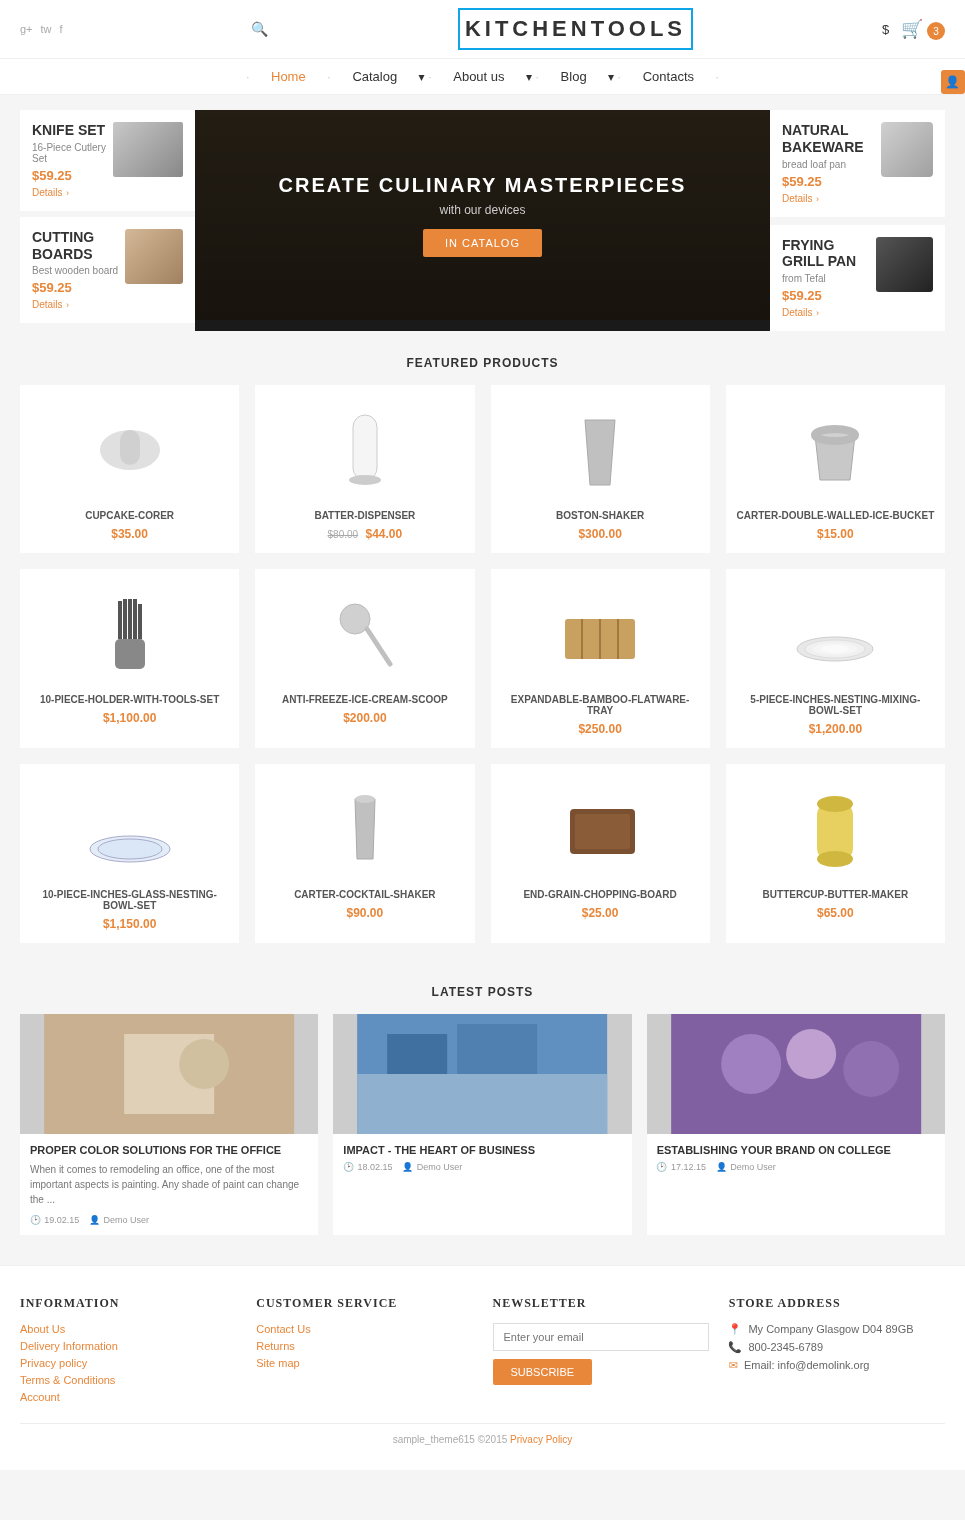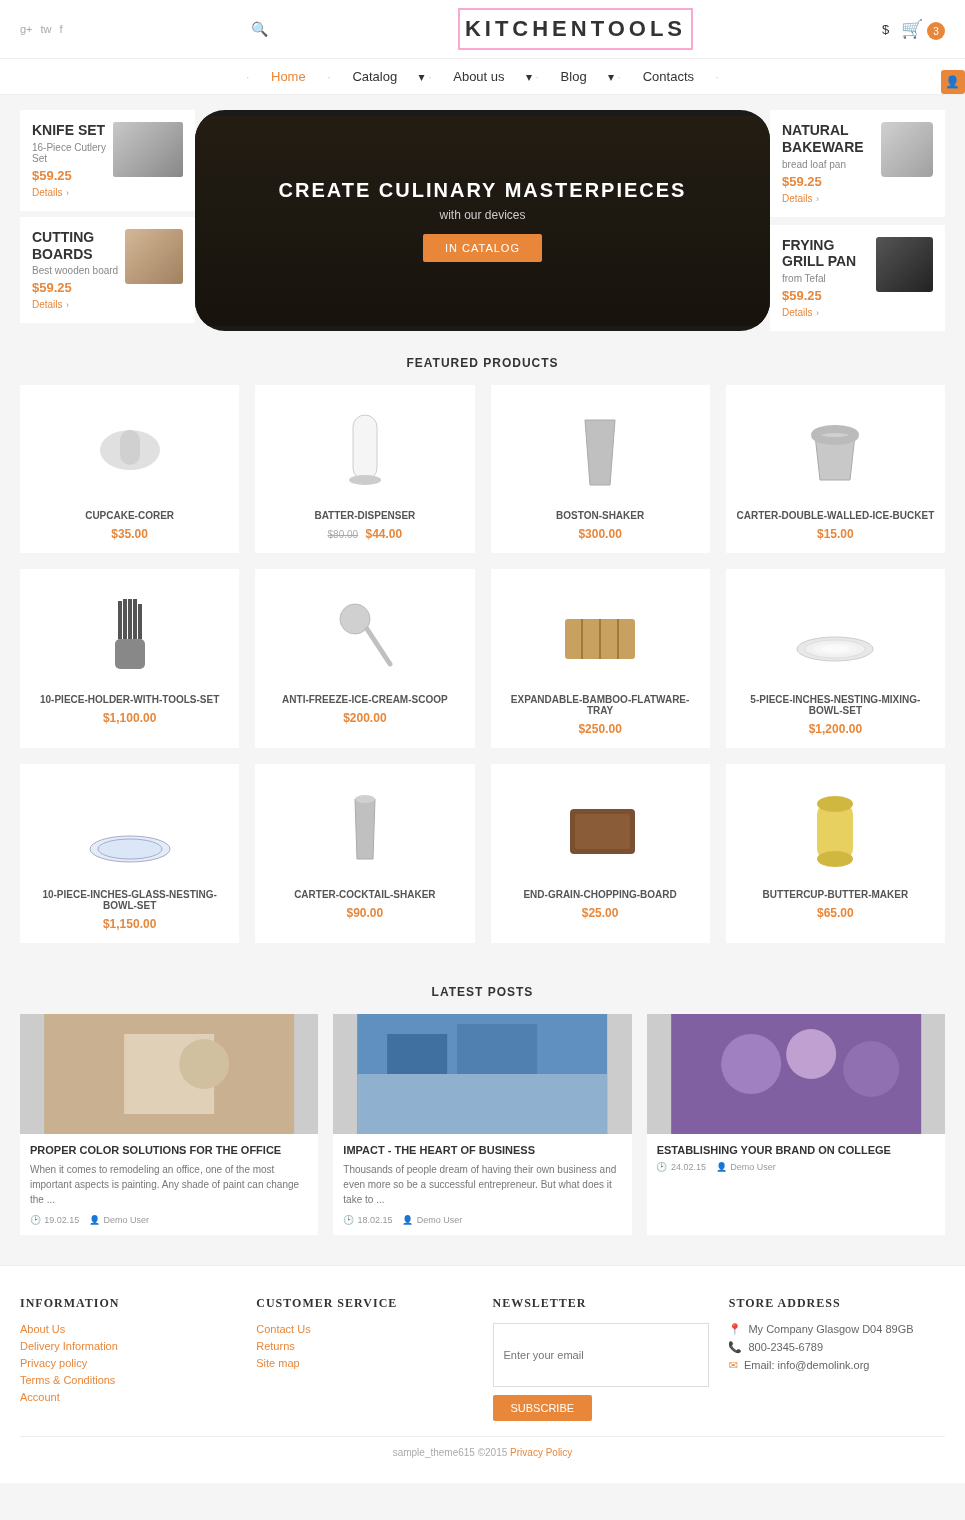--- a/index.html
+++ b/index.html
@@ -3,41 +3,41 @@
   <meta charset="utf-8">
   <style>
     * { margin: 0; padding: 0; box-sizing: border-box; }
     body { font-family: Arial, sans-serif; background: #f5f5f5; width: 965px; font-size: 12px; color: #333; }
 
     
     .top-bar { background: #fff; padding: 8px 20px; display: flex; align-items: center; justify-content: space-between; border-bottom: 1px solid #eee; }
     .top-social { display: flex; gap: 8px; color: #aaa; font-size: 11px; }
     .top-search { color: #aaa; font-size: 14px; cursor: pointer; }
     .logo-area { text-align: center; }
-    .logo-text { font-size: 22px; font-weight: bold; letter-spacing: 4px; color: #333; border: 2px solid #f9a8d4; padding: 6px 5px; display: inline-block; }
+    .logo-text { font-size: 22px; font-weight: bold; letter-spacing: 4px; color: #333; border: 2px solid #0ea5e9; padding: 6px 5px; display: inline-block; }
     .top-right { display: flex; align-items: center; gap: 12px; }
     .currency { color: #333; font-size: 13px; }
     .cart-badge { background: #e8873a; color: #fff; border-radius: 50%; width: 18px; height: 18px; display: inline-flex; align-items: center; justify-content: center; font-size: 10px; }
     .user-icon { background: #e8873a; color: #fff; border-radius: 3px; width: 24px; height: 24px; display: flex; align-items: center; justify-content: center; font-size: 12px; cursor: pointer; position: absolute; right: 0; top: 70px; }
 
     
     nav { background: #fff; padding: 10px 0; text-align: center; border-bottom: 1px solid #eee; }
     nav a { color: #333; text-decoration: none; margin: 0 18px; font-size: 13px; }
     nav a.active { color: #e8873a; }
     nav .dot { color: #ccc; }
 
     
     .hero-section { display: flex; gap: 0; margin: 15px 20px; }
     .hero-side { display: flex; flex-direction: column; gap: 6px; width: 175px; }
     .hero-card { background: #fff; padding: 12px; position: relative; overflow: hidden; }
     .hero-card h3 { font-size: 14px; font-weight: bold; color: #333; line-height: 1.2; }
     .hero-card .sub { font-size: 10px; color: #888; margin: 3px 0; }
     .hero-card .price { color: #e8873a; font-weight: bold; font-size: 13px; margin: 4px 0 2px; }
     .hero-card .details { color: #e8873a; font-size: 10px; text-decoration: none; }
-    .hero-center { flex: 1; background: #1a1a1a; display: flex; flex-direction: column; align-items: center; justify-content: center; position: relative; min-height: 210px; overflow: hidden; border-radius: 30px; }
+    .hero-center { flex: 1; background: #1a1a1a; display: flex; flex-direction: column; align-items: center; justify-content: flex-start; position: relative; min-height: 210px; overflow: hidden; }
     .hero-center-text { color: #fff; text-align: center; z-index: 2; }
     .hero-center-text h2 { font-size: 20px; letter-spacing: 2px; margin-bottom: 6px; }
     .hero-center-text p { font-size: 12px; color: #ccc; margin-bottom: 12px; }
     .hero-btn { background: #e8873a; color: #fff; border: none; padding: 8px 22px; font-size: 11px; cursor: pointer; border-radius: 2px; letter-spacing: 1px; }
 
     
     .section-title { text-align: center; font-size: 12px; font-weight: bold; color: #333; margin: 25px 0 15px; letter-spacing: 1px; }
     .products-grid { display: grid; grid-template-columns: repeat(4, 1fr); gap: 16px; margin: 0 20px; }
     .product-card { background: #fff; padding: 15px 10px 12px; text-align: center; }
     .product-img { width: 120px; height: 100px; margin: 0 auto 10px; display: flex; align-items: center; justify-content: center; }
@@ -56,21 +56,21 @@
     .post-title { font-size: 11px; font-weight: bold; color: #333; margin-bottom: 6px; text-transform: uppercase; }
     .post-text { font-size: 10px; color: #777; line-height: 1.5; margin-bottom: 8px; }
     .post-meta { font-size: 9px; color: #999; display: flex; gap: 10px; }
     .post-meta span { display: flex; align-items: center; gap: 3px; }
 
     
     .footer { background: #fff; padding: 30px 20px 15px; margin-top: 30px; border-top: 1px solid #eee; }
     .footer-grid { display: grid; grid-template-columns: 1fr 1fr 1fr 1fr; gap: 20px; }
     .footer-col h4 { font-size: 12px; font-weight: bold; color: #333; margin-bottom: 12px; text-transform: uppercase; letter-spacing: 1px; font-family: Liberation Serif, serif; }
     .footer-col a { display: block; color: #e8873a; font-size: 11px; text-decoration: none; margin-bottom: 5px; }
-    .newsletter-input { width: 100%; padding: 25px 10px; border: 1px solid #ddd; font-size: 11px; margin-bottom: 8px; color: #aaa; }
+    .newsletter-input { width: 100%; padding: 7px 10px; border: 1px solid #ddd; font-size: 11px; margin-bottom: 8px; color: #aaa; }
     .subscribe-btn { background: #e8873a; color: #fff; border: none; padding: 7px 18px; font-size: 11px; cursor: pointer; border-radius: 2px; }
     .footer-bottom { text-align: center; padding: 10px 0; font-size: 10px; color: #aaa; border-top: 1px solid #eee; margin-top: 15px; }
     .footer-bottom a { color: #e8873a; text-decoration: none; }
     .address-row { display: flex; align-items: flex-start; gap: 6px; margin-bottom: 5px; font-size: 11px; color: #666; }
     .addr-icon { color: #e8873a; font-size: 11px; }
 
     
     .knife-visual { width: 80px; height: 55px; background: linear-gradient(135deg, #c8c8c8 0%, #888 100%); border-radius: 2px; }
     .board-visual { width: 80px; height: 55px; background: linear-gradient(135deg, #d4b896 0%, #a08060 100%); border-radius: 3px; }
     .bake-visual { width: 80px; height: 55px; background: linear-gradient(135deg, #d0d0d0 0%, #a0a0a0 100%); border-radius: 4px; }
@@ -353,41 +353,40 @@
         <div class="post-img">
           <svg width="100%" height="120" viewBox="0 0 250 120">
               <rect width="250" height="120" fill="#6090c0"></rect>
               <rect x="30" y="20" width="60" height="80" fill="#4070a0"></rect>
               <rect x="100" y="10" width="80" height="90" fill="#5080b0"></rect>
               <rect x="0" y="60" width="250" height="60" fill="#90b0d0"></rect>
             </svg>
         </div>
         <div class="post-content">
           <div class="post-title">IMPACT - THE HEART OF BUSINESS</div>
-          <div class="post-text">Thousands of people dream of having their own business and even more so be a successful entrepreneur. But what does it take to ...</div>
           <div class="post-meta">
             <span>🕑 <span>18.02.15</span></span>
             <span>👤 <span>Demo User</span></span>
           </div>
         </div>
       </div>
 
       <div class="post-card">
         <div class="post-img">
           <svg width="100%" height="120" viewBox="0 0 250 120">
               <rect width="250" height="120" fill="#8060a0"></rect>
               <circle cx="80" cy="50" r="30" fill="#a080c0"></circle>
               <circle cx="140" cy="40" r="25" fill="#c0a0d0"></circle>
               <circle cx="200" cy="55" r="28" fill="#9070b0"></circle>
             </svg>
         </div>
         <div class="post-content">
           <div class="post-title">ESTABLISHING YOUR BRAND ON COLLEGE</div>
           <div class="post-meta">
-            <span>🕑 <span>24.02.15</span></span>
+            <span>🕑 <span>17.12.15</span></span>
             <span>👤 <span>Demo User</span></span>
           </div>
         </div>
       </div>
 
     </div>
   </div>
 
   <div class="footer">
     <div class="footer-grid">

